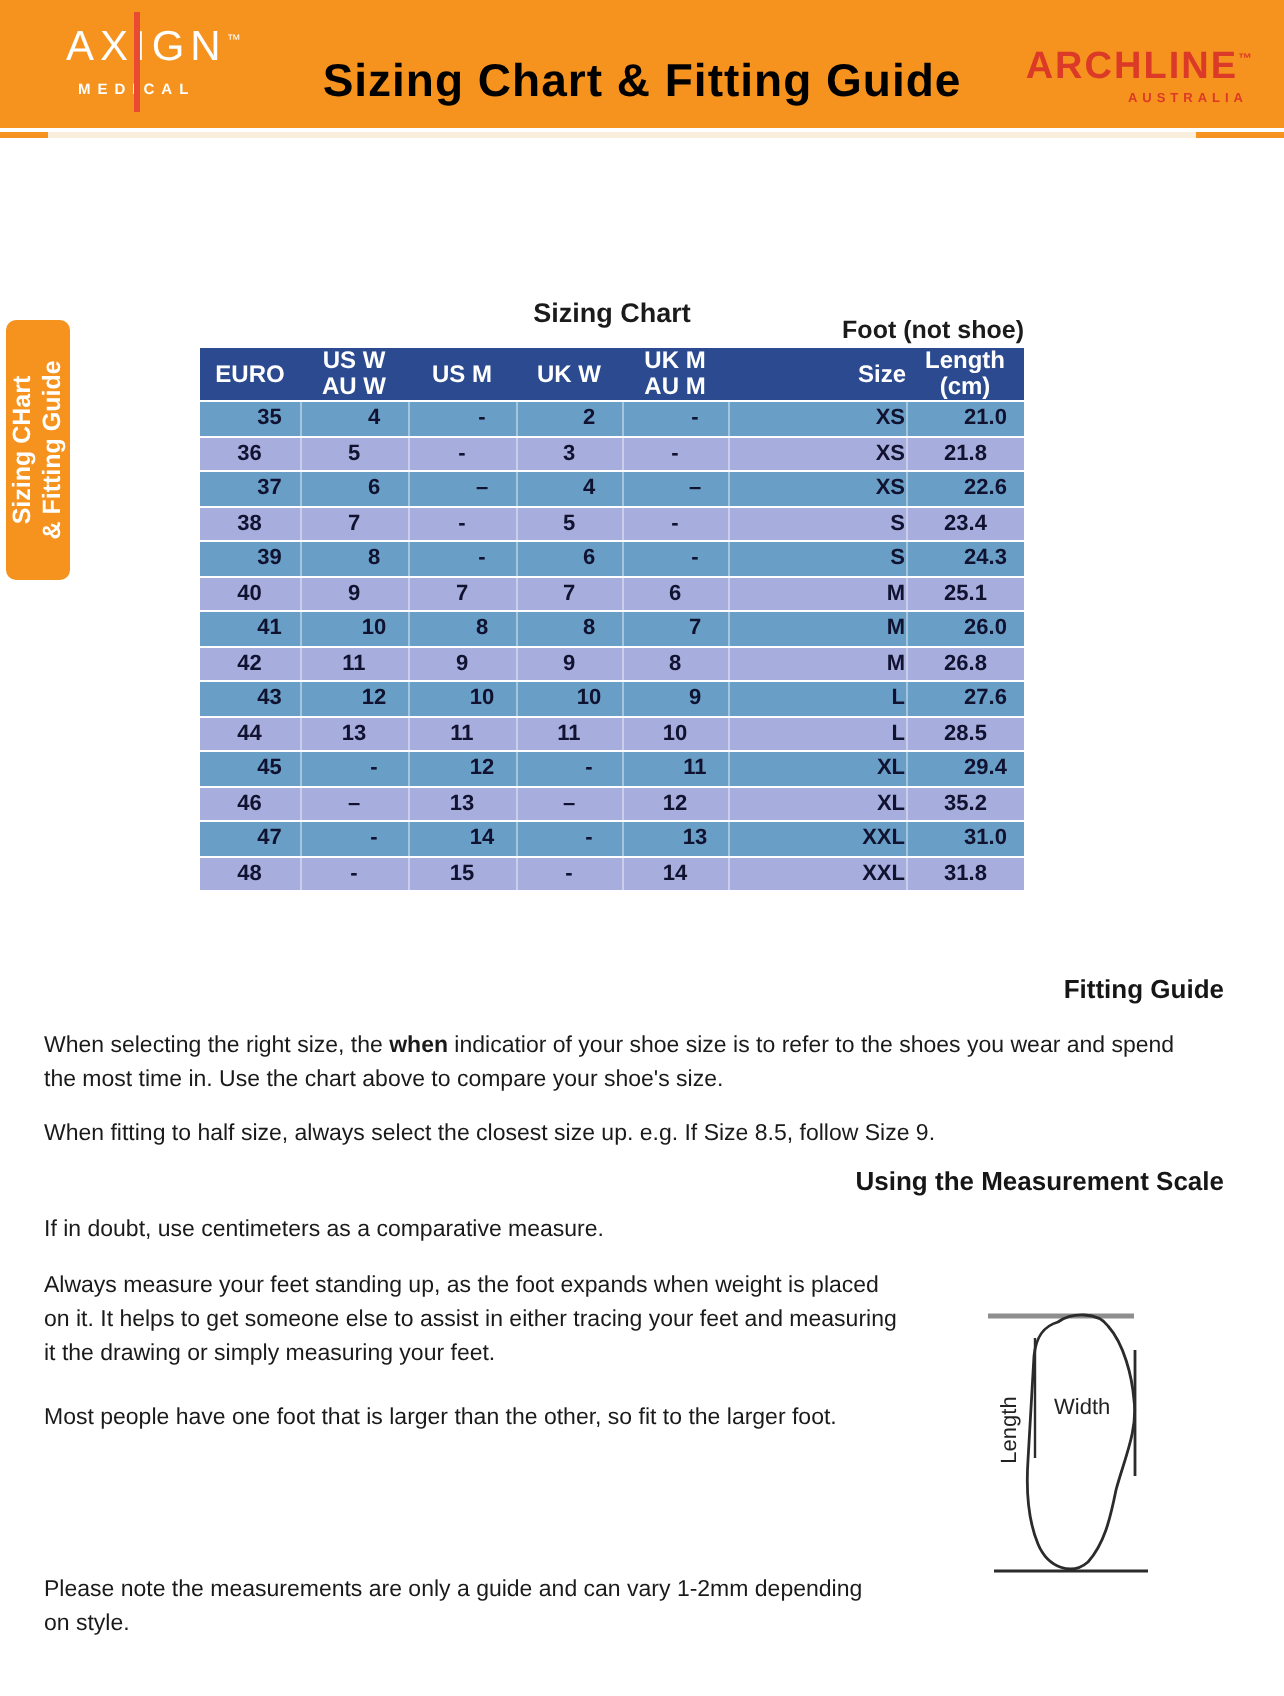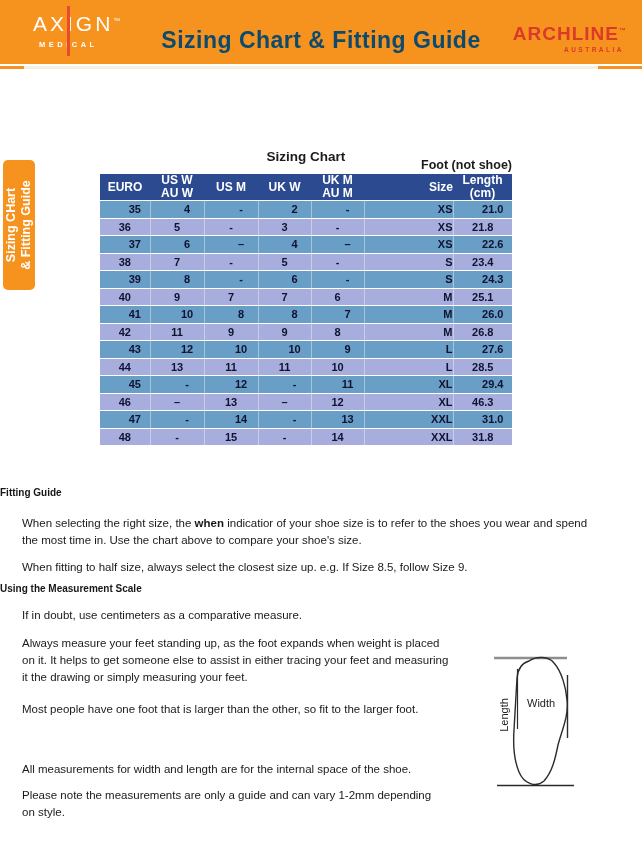--- a/index.html
+++ b/index.html
@@ -11,21 +11,21 @@
 
   
   .banner { position:absolute; left:0; top:0; width:642px; height:64px; background:#F6921E; }
   .logo { position:absolute; left:33px; top:12px; color:#fff; }
   .logo-name { font-size:21px; letter-spacing:3px; font-weight:400; }
   .logo-tm { font-size:7px; vertical-align:super; letter-spacing:0; }
   .logo-sub { font-size:7.5px; letter-spacing:3.5px; font-weight:bold; margin-top:4px; padding-left:6px; }
   .logo-line { position:absolute; left:67px; top:6px; width:3px; height:50px; background:#E84B31; }
   .banner-title {
     position:absolute; left:140px; right:140px; top:27px; text-align:center;
-    color:#0c4a6e; font-size:23px; font-weight:bold; letter-spacing:0.5px;
+    color:#000000; font-size:23px; font-weight:bold; letter-spacing:0.5px;
   }
   .partner { position:absolute; right:16px; top:23px; text-align:right; color:#DC3A28; }
   .partner-name { font-size:19px; font-weight:bold; letter-spacing:1px; }
   .partner-tm { font-size:7px; vertical-align:super; letter-spacing:0; }
   .partner-sub { font-size:6.5px; letter-spacing:2.5px; font-weight:bold; margin-top:1px; padding-right:2px; }
   .header-rule {
     position:absolute; left:0; top:66px; width:642px; height:2.5px;
     background:linear-gradient(to right, #F6921E 0px, #F6921E 24px, #FAEEDC 24px, #FAEEDC 598px, #F6921E 598px, #F6921E 642px);
   }
 
@@ -52,21 +52,21 @@
   #sizing-table td {
     height:17.5px; text-align:center; font-size:11px; font-weight:bold; color:#101230;
     padding:0; border-bottom:1.5px solid #fff; border-right:1px solid rgba(255,255,255,0.4);
   }
   #sizing-table th.col5, #sizing-table td.col5 { text-align:right; padding-left:8px; }
   #sizing-table td.col6 { border-right:none; }
   #sizing-table tr.odd  td { background:#699EC7;padding-left:20px; }
   #sizing-table tr.even td { background:#A7AEDD; }
 
   
-  .section-heading { position:absolute; left:0; width:612px; text-align:left; font-size:10px; font-weight:bold; color:#161616; }
+  .section-heading { position:absolute; left:0; width:612px; text-align:right; font-size:13px; font-weight:bold; color:#161616; }
   .body-p { position:absolute; left:22px; font-size:11.5px; line-height:17px; color:#1a1a1a; white-space:pre-line; }
 
   
   .foot-diagram { position:absolute; left:488px; top:645px; }
   .foot-diagram text { font-size:11px; fill:#222; }
 </style>
 </head>
 <body>
 
 <div class="page">
@@ -233,21 +233,21 @@
           <td class="col5">XL</td>
           <td class="col6">29.4</td>
         </tr>
         <tr class="even">
           <td class="col0">46</td>
           <td class="col1">–</td>
           <td class="col2">13</td>
           <td class="col3">–</td>
           <td class="col4">12</td>
           <td class="col5">XL</td>
-          <td class="col6">46.3</td>
+          <td class="col6">35.2</td>
         </tr>
         <tr class="odd">
           <td class="col0">47</td>
           <td class="col1">-</td>
           <td class="col2">14</td>
           <td class="col3">-</td>
           <td class="col4">13</td>
           <td class="col5">XXL</td>
           <td class="col6">31.0</td>
         </tr>
@@ -267,21 +267,20 @@
   <p class="body-p" style="top:515px; width:608px;"><span>When selecting the right size, the </span><b>when</b><span> indicatior of your shoe size is to refer to the shoes you wear and spend
 the most time in. Use the chart above to compare your shoe's size.</span></p>
   <p class="body-p" style="top:559px; width:608px;">When fitting to half size, always select the closest size up. e.g. If Size 8.5, follow Size 9.</p>
 
   <div class="section-heading" style="top:583px;">Using the Measurement Scale</div>
   <p class="body-p" style="top:635px; width:482px;">Always measure your feet standing up, as the foot expands when weight is placed
 on it. It helps to get someone else to assist in either tracing your feet and measuring
 it the drawing or simply measuring your feet.</p>
   <p class="body-p" style="top:607px; width:608px;">If in doubt, use centimeters as a comparative measure.</p>
   <p class="body-p" style="top:701px; width:500px;">Most people have one foot that is larger than the other, so fit to the larger foot.</p>
-  <p class="body-p" style="top:761px; width:500px;">All measurements for width and length are for the internal space of the shoe.</p>
   <p class="body-p" style="top:787px; width:478px;">Please note the measurements are only a guide and can vary 1-2mm depending
 on style.</p>
 
   <svg class="foot-diagram" width="154" height="150" viewBox="0 0 154 150">
     <line x1="6" y1="13" x2="79" y2="13" stroke="#8e8e8e" stroke-width="2.5"></line>
     <path d="M41,16 C48,11 61,11 66,18 C74,27 78,43 79,55 C81,70 74,85 70,100 C67,115 64,127 56,136 C48,143 36,139 31,127 C26,115 25,100 26,85 C27,67 28,50 29,33 C30,23 34,18 41,16 Z" fill="none" stroke="#2b2b2b" stroke-width="1.4"></path>
     <line x1="29.5" y1="24" x2="29.5" y2="84" stroke="#2b2b2b" stroke-width="1.2"></line>
     <line x1="79.5" y1="30" x2="79.5" y2="93" stroke="#2b2b2b" stroke-width="1.4"></line>
     <line x1="9" y1="140.5" x2="86" y2="140.5" stroke="#2b2b2b" stroke-width="1.4"></line>
     <text x="39" y="62">Width</text>

